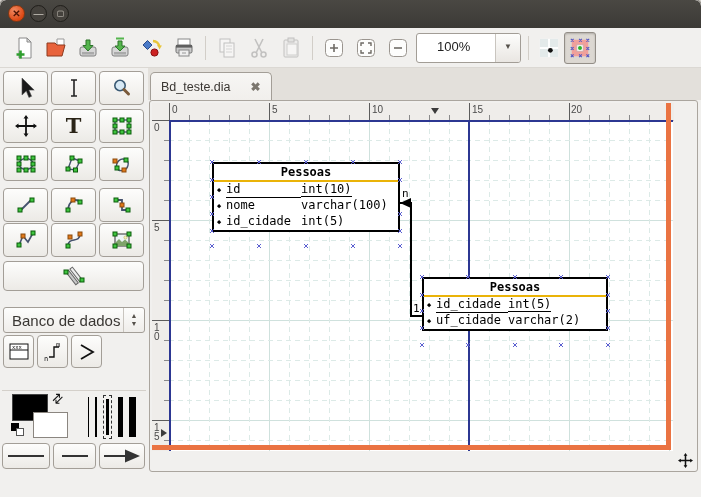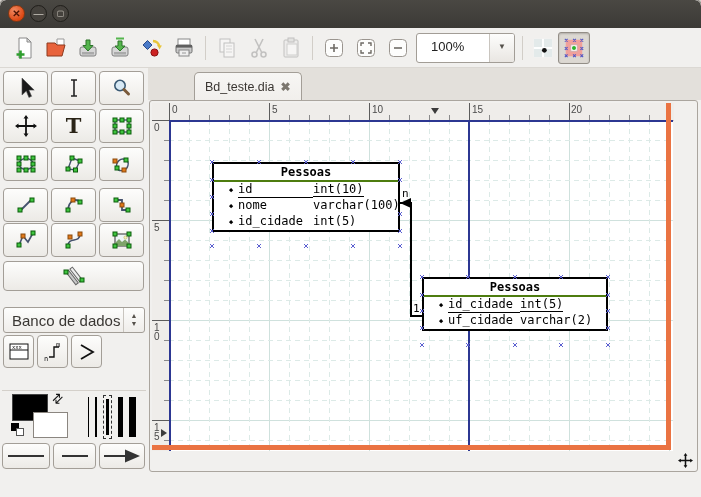--- a/index.html
+++ b/index.html
@@ -17,21 +17,21 @@
   .title-text{position:absolute;left:72px;top:0;height:28px;line-height:28px;
     color:#e8e4da;font-size:13px;font-weight:bold;white-space:nowrap;}
   
   .toolbar{position:absolute;left:0;top:28px;width:701px;height:40px;background:#f1f0ee;
     border-bottom:1px solid #dbd8d3;display:flex;align-items:center;padding-left:8px;box-sizing:border-box;}
   .tbtn{width:32px;height:32px;display:flex;align-items:center;justify-content:center;flex:0 0 auto;}
   .tbtn.disabled{opacity:.38;filter:grayscale(1);}
   .tsep{width:1px;height:24px;background:#d2cec8;margin:0 5px;flex:0 0 auto;}
   .zoombox{display:flex;flex:0 0 auto;height:28px;border:1px solid #a29d96;border-radius:3px;
     background:#fff;overflow:hidden;margin:0 2px;}
-  .zoombox .zval{width:58px;line-height:26px;padding-left:14px;font-size:13px;color:#222;}
+  .zoombox .zval{width:58px;line-height:26px;padding-left:20px;font-size:13px;color:#222;}
   .zoombox .zarrow{width:24px;border-left:1px solid #c9c5bf;background:linear-gradient(#fdfdfc,#e9e6e2);
     text-align:center;line-height:26px;font-size:8px;color:#55514b;}
   .toggle{width:30px;height:30px;display:flex;align-items:center;justify-content:center;border-radius:3px;flex:0 0 auto;}
   .toggle.pressed{background:#dcd8d2;border:1px solid #938e87;box-shadow:inset 0 1px 2px rgba(0,0,0,.2);}
   
   .toolbox{position:absolute;left:0;top:68px;width:148px;height:429px;background:#f1f0ee;}
   .pbtn{position:absolute;box-sizing:border-box;border:1px solid #a39e97;border-radius:4px;
     background:linear-gradient(#fdfdfc,#eceae6);display:flex;align-items:center;justify-content:center;}
   .pbtn.w45{width:45px;height:34px;}
   .combo{position:absolute;left:3px;top:239px;width:142px;height:26px;box-sizing:border-box;
@@ -48,21 +48,21 @@
   .resetswatch .k{position:absolute;left:0;top:0;width:8px;height:8px;background:#000;}
   .resetswatch .w{position:absolute;left:5px;top:5px;width:8px;height:8px;background:#fff;border:1px solid #555;box-sizing:border-box;}
   .lwidths{position:absolute;left:88px;top:327px;height:44px;display:flex;align-items:center;gap:6px;}
   .lwidths .bar{background:#000;height:40px;}
   .lwidths .sel{border:1px dashed #333;padding:1px 2px;height:40px;display:flex;align-items:center;}
   
   .workarea{position:absolute;left:148px;top:68px;width:553px;height:429px;background:#f1f0ee;}
   .tabbar{position:absolute;left:0;top:0;width:553px;height:32px;background:#e3e0db;}
   .tab{position:absolute;left:2px;top:4px;height:28px;box-sizing:border-box;padding:0 10px;
     border:1px solid #a39e97;border-bottom:none;border-radius:5px 5px 0 0;
-    background:linear-gradient(#f7f6f4,#f1efec);display:flex;align-items:center;gap:6px;margin-left:44px;}
+    background:linear-gradient(#f7f6f4,#f1efec);display:flex;align-items:center;gap:20px;}
   .tab .tlabel{font-size:12.5px;color:#3a3632;}
   .tab .tclose{font-size:12px;color:#7b766e;font-weight:bold;}
   .canvas-frame{position:absolute;left:1px;top:32px;width:549px;height:372px;box-sizing:border-box;
     border:1px solid #aaa59e;border-radius:3px;background:#f1f0ee;}
   .rcorner{position:absolute;left:2px;top:2px;width:17px;height:17px;background:#efedea;
     border-right:1px solid #ccc8c2;border-bottom:1px solid #ccc8c2;}
   .hruler{position:absolute;left:19px;top:2px;width:505px;height:17px;background:#efedea;
     border-bottom:1px solid #ccc8c2;overflow:hidden;
     background-image:
       repeating-linear-gradient(90deg,#5c5c5c 0 1px,transparent 1px 100px),
@@ -89,23 +89,23 @@
   .pg-top{left:0;top:0;width:504px;height:2px;}
   .pg-left{left:0;top:0;width:2px;height:331px;}
   .pg-mid{left:299px;top:0;width:2px;height:331px;}
   .orange{position:absolute;background:#ea7342;z-index:6;}
   .orange-right{left:516px;top:2px;width:5px;height:347px;}
   .orange-bottom{left:2px;top:344px;width:519px;height:5px;}
   .panner{position:absolute;left:528px;top:352px;z-index:7;}
   
   .db-table{position:absolute;box-sizing:border-box;border:2px solid #000;background:#fff;z-index:3;
     font-family:"DejaVu Sans Mono",monospace;font-size:12px;color:#000;}
-  .db-title{height:16px;line-height:16px;border-bottom:2px solid #4d7c0f;text-align:center;
+  .db-title{height:16px;line-height:16px;border-bottom:2px solid #eab308;text-align:center;
     font-weight:bold;font-size:12px;}
-  .db-row{height:16px;line-height:15px;padding-left:15px;white-space:nowrap;}
+  .db-row{height:16px;line-height:15px;padding-left:3px;white-space:nowrap;}
   .db-row .b{display:inline-block;width:9px;font-size:7px;vertical-align:1px;}
   .db-row .n{display:inline-block;}
   .t-pessoas .db-row .n{width:75px;}
   .t-cidades .db-row .n{width:72px;}
   .db-row.pk .n,.db-row.pk .t{border-bottom:1px solid #000;}
   .connlabel{position:absolute;z-index:6;font-family:"DejaVu Sans Mono",monospace;font-size:11px;color:#000;}
   
   .bottomstrip{position:absolute;left:0;top:472px;width:701px;height:25px;background:#f1f0ee;}
 </style>
 </head>

